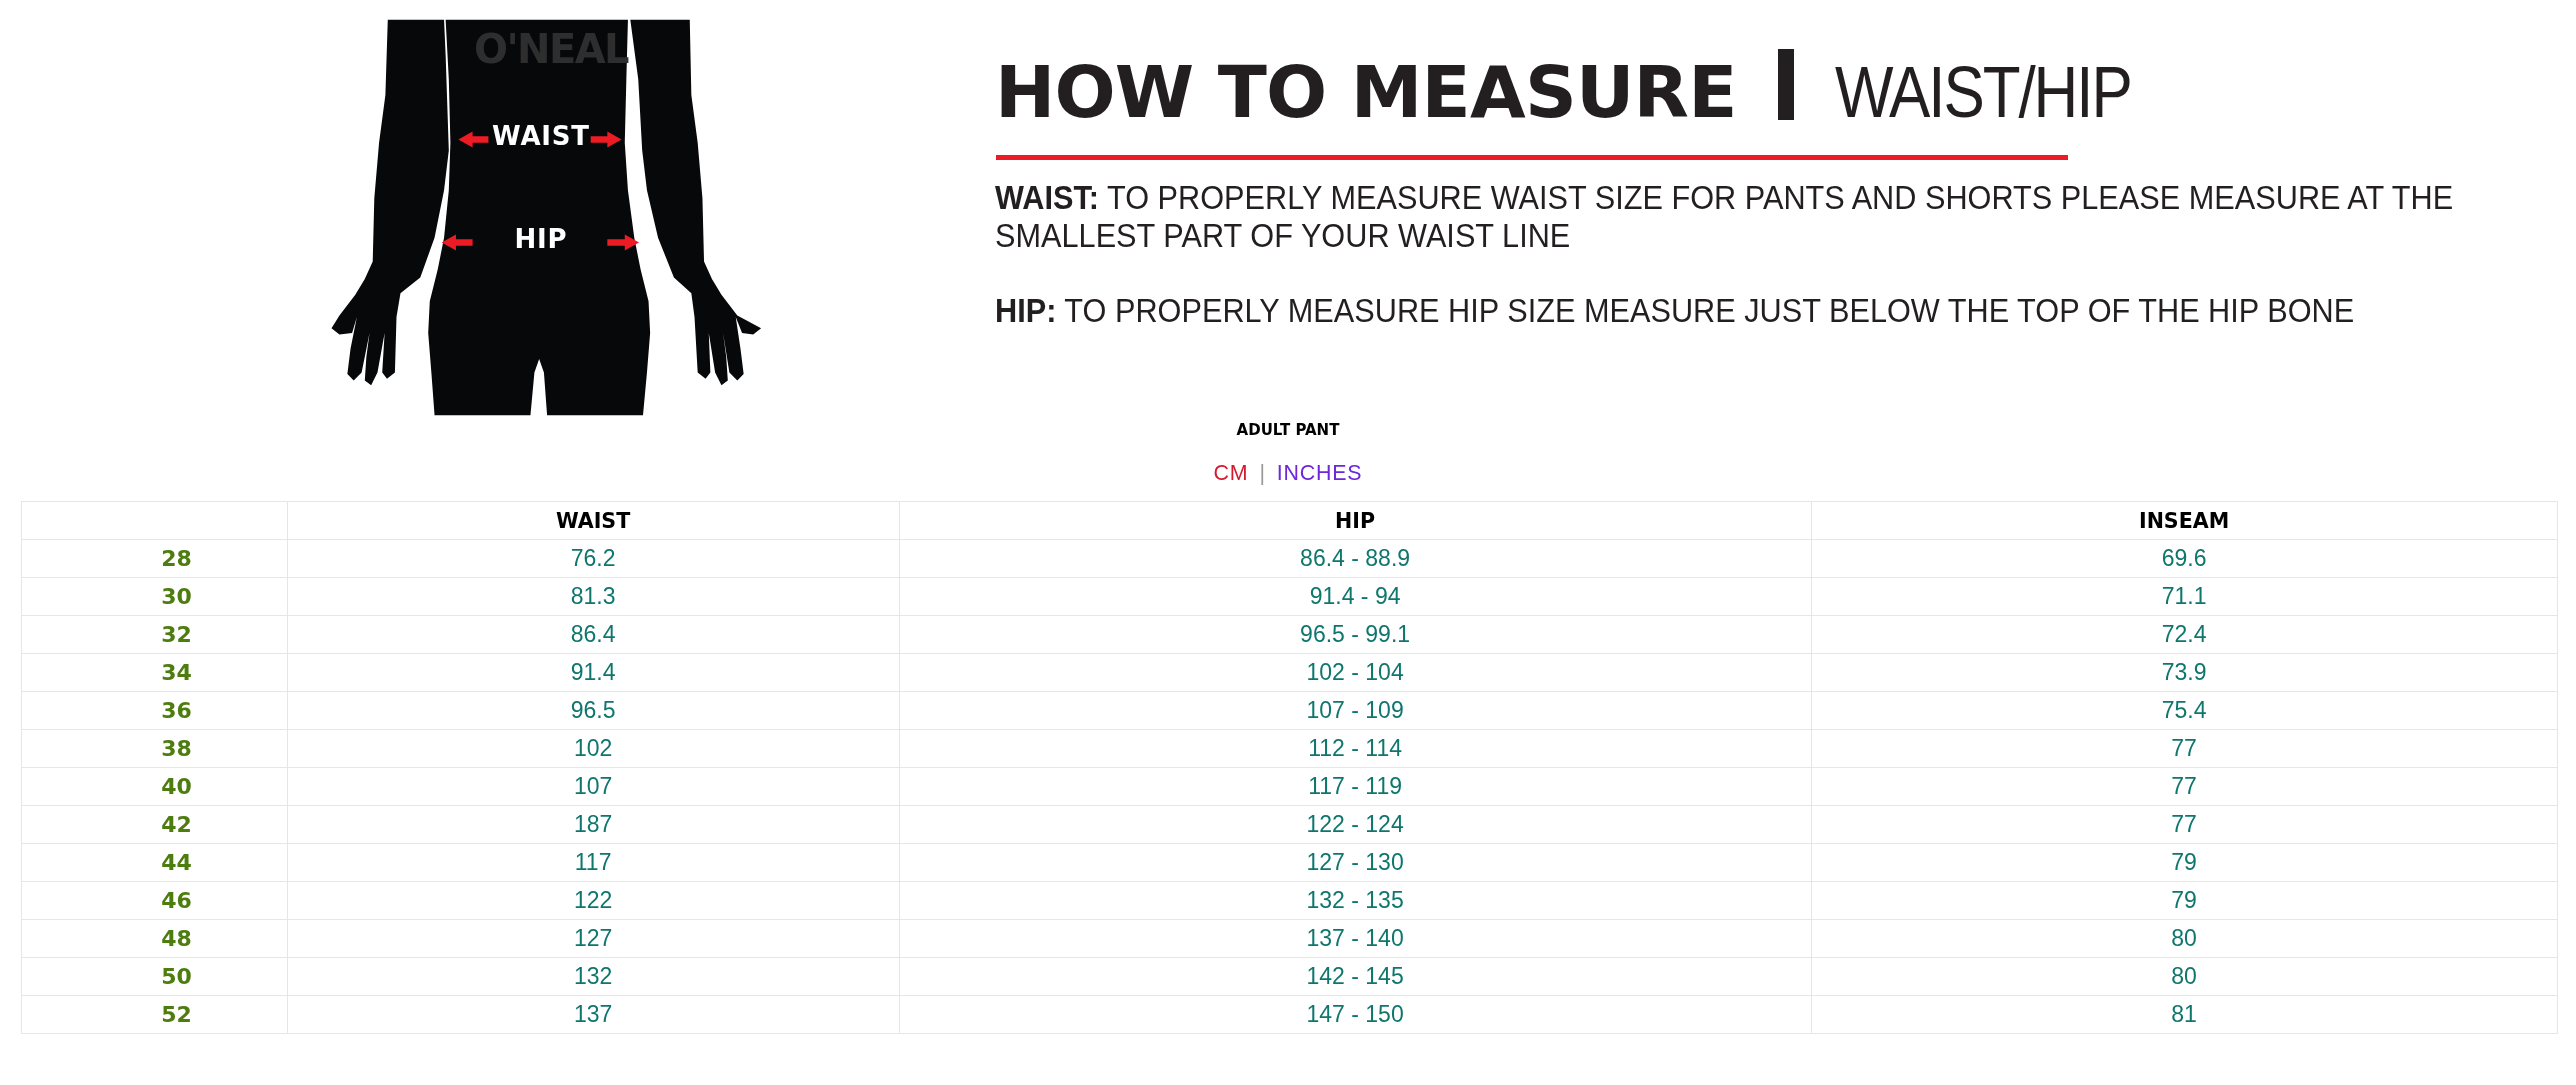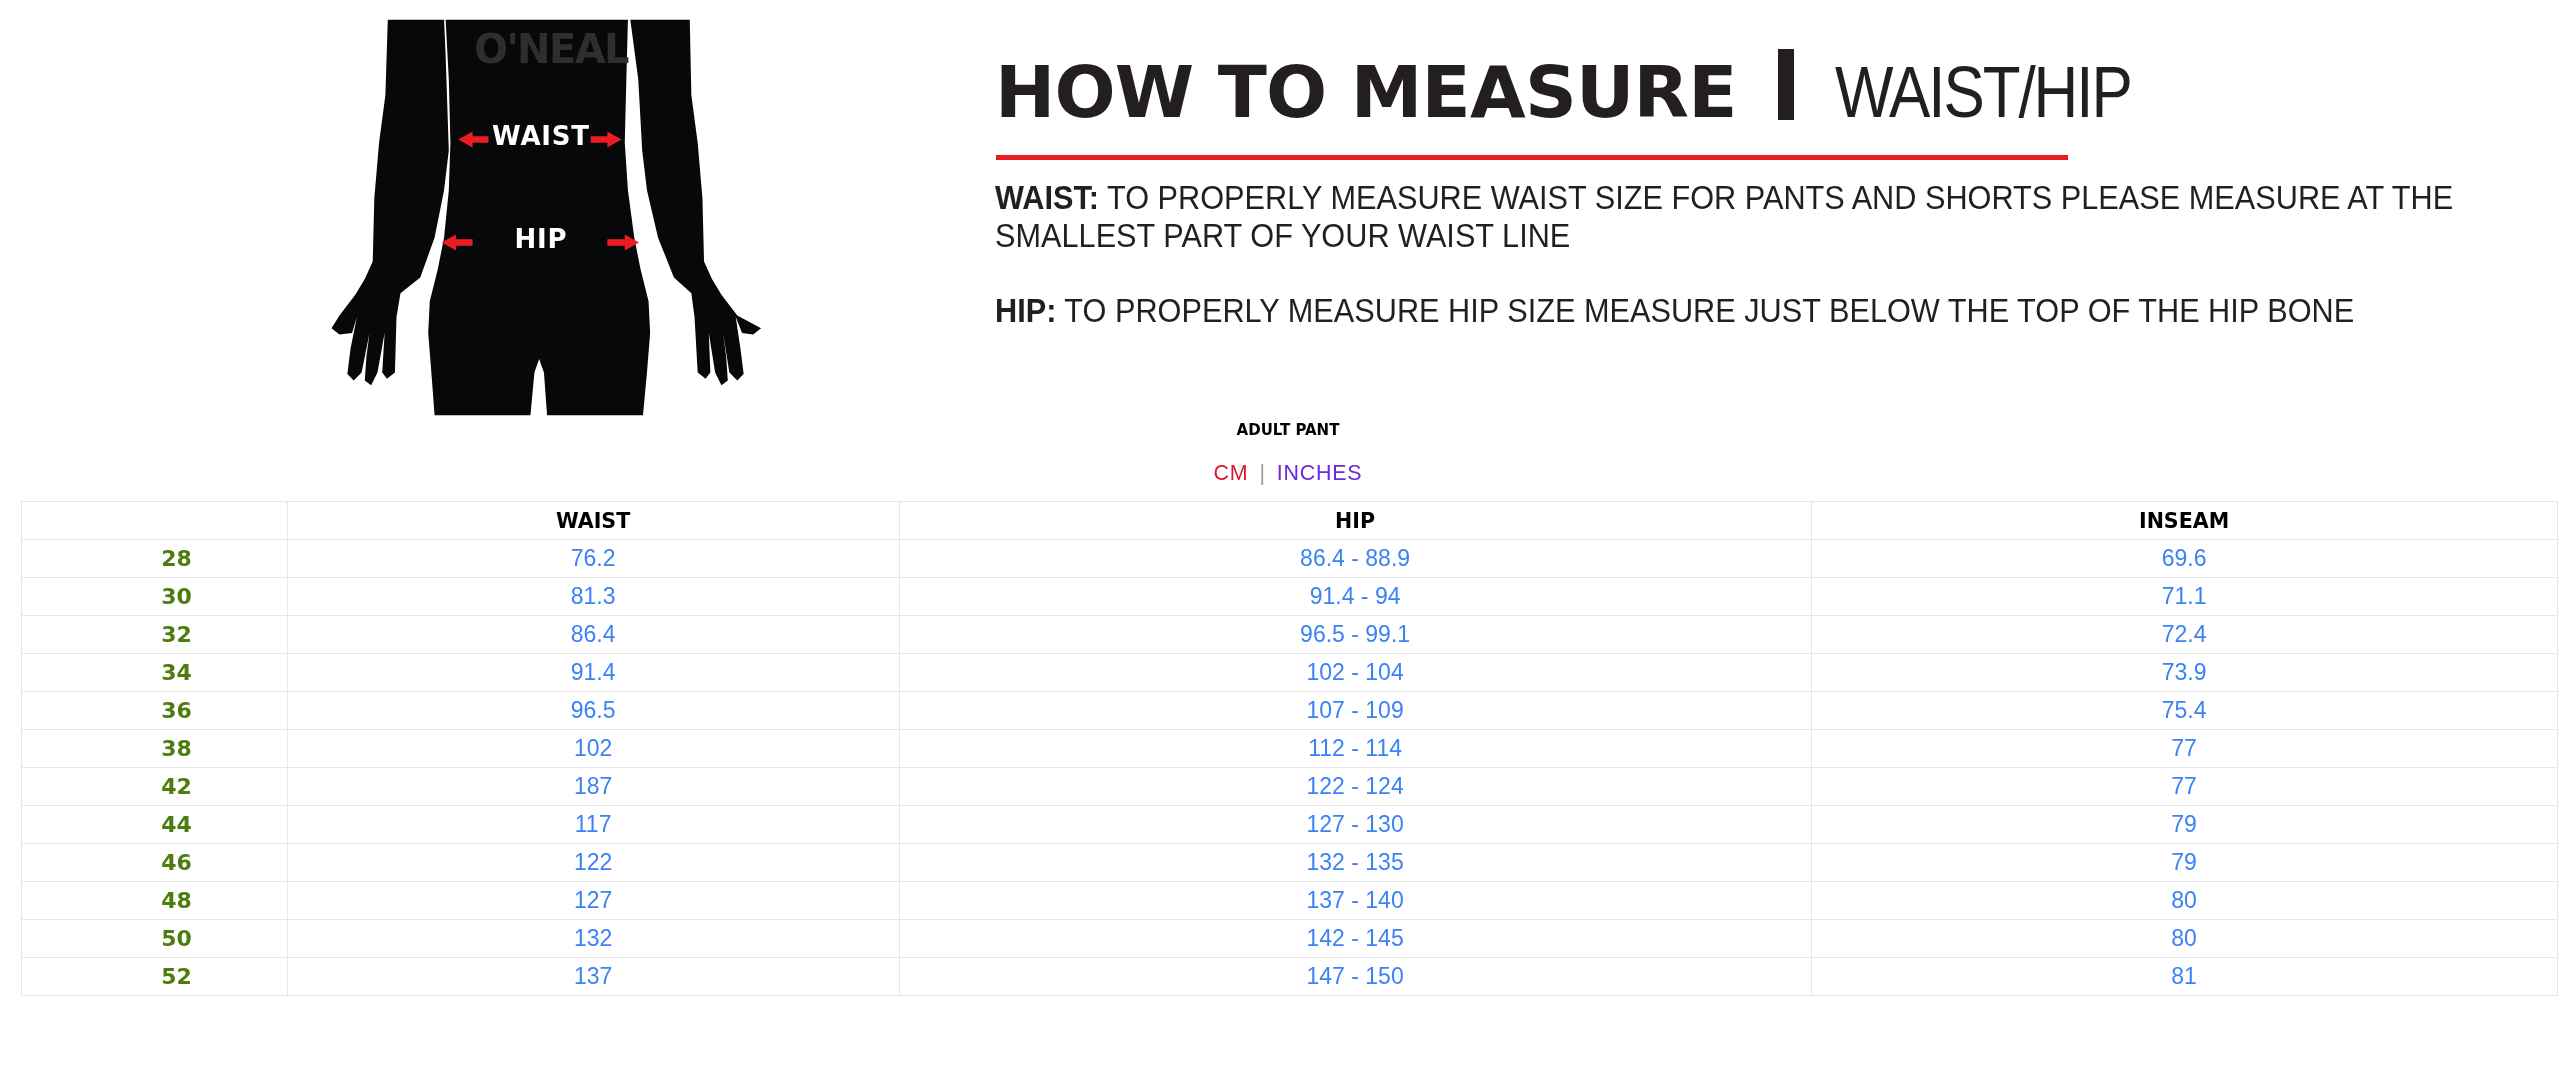--- a/index.html
+++ b/index.html
@@ -67,21 +67,21 @@
     .unit-cm { color: #d7192d; cursor: pointer; }
     .unit-sep { color: #9a9a9a; margin: 0 11px; }
     .unit-in { color: #6d28d9; cursor: pointer; }
     
     table.size {
       position: absolute; left: 20.6px; top: 501px; width: 2535px;
       border-collapse: collapse; table-layout: fixed;
     }
     table.size td, table.size th {
       border: 1.6px solid #e6e6e6; height: 37px; padding: 0; text-align: center;
-      font-size: 23px; color: #3b82f6; vertical-align: middle;
+      font-size: 23px; color: #0f766e; vertical-align: middle;
     }
     table.size th {
       font-family: "DejaVu Sans", sans-serif; font-weight: 700; font-size: 20.6px; color: #000;
     }
     table.size td.size-col {
       font-family: "DejaVu Sans", sans-serif; font-weight: 700; font-size: 22px; color: #4d7c0f; padding-left: 45px;
     }
     table.size td.val { font-weight: 400; }
   </style>
 </head>
@@ -184,20 +184,26 @@
         <td class="val">107 - 109</td>
         <td class="val">75.4</td>
       </tr>
     <tr>
         <td class="size-col">38</td>
         <td class="val">102</td>
         <td class="val">112 - 114</td>
         <td class="val">77</td>
       </tr>
     <tr>
+        <td class="size-col">40</td>
+        <td class="val">107</td>
+        <td class="val">117 - 119</td>
+        <td class="val">77</td>
+      </tr>
+    <tr>
         <td class="size-col">42</td>
         <td class="val">187</td>
         <td class="val">122 - 124</td>
         <td class="val">77</td>
       </tr>
     <tr>
         <td class="size-col">44</td>
         <td class="val">117</td>
         <td class="val">127 - 130</td>
         <td class="val">79</td>

